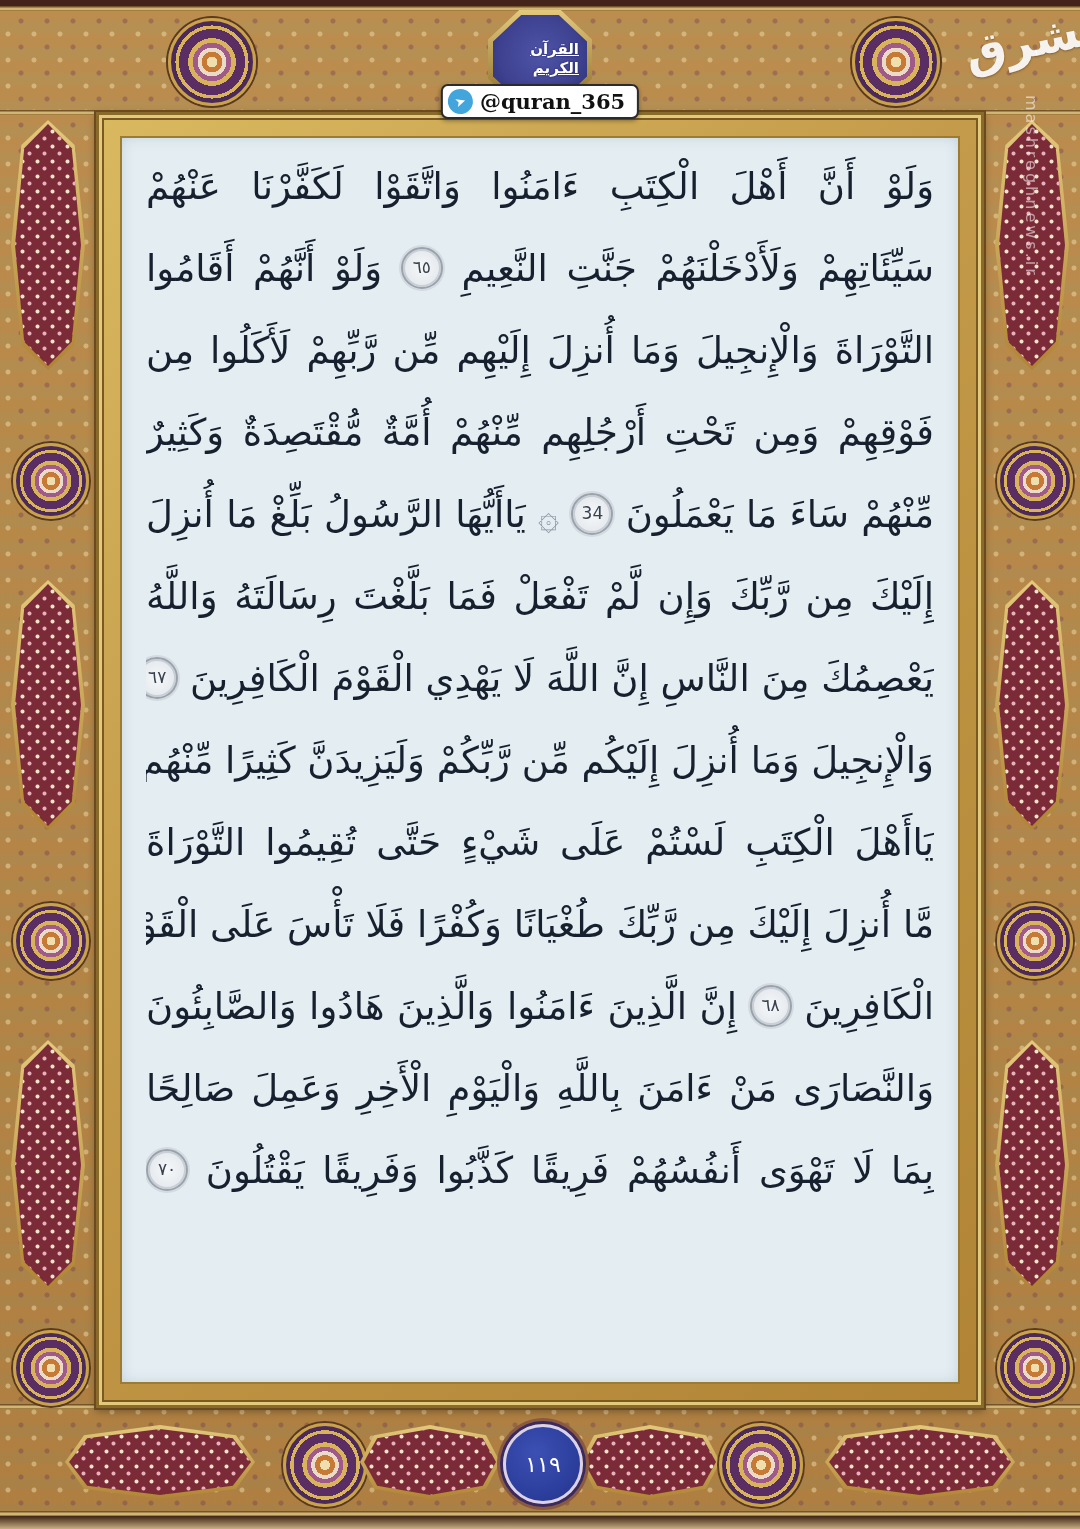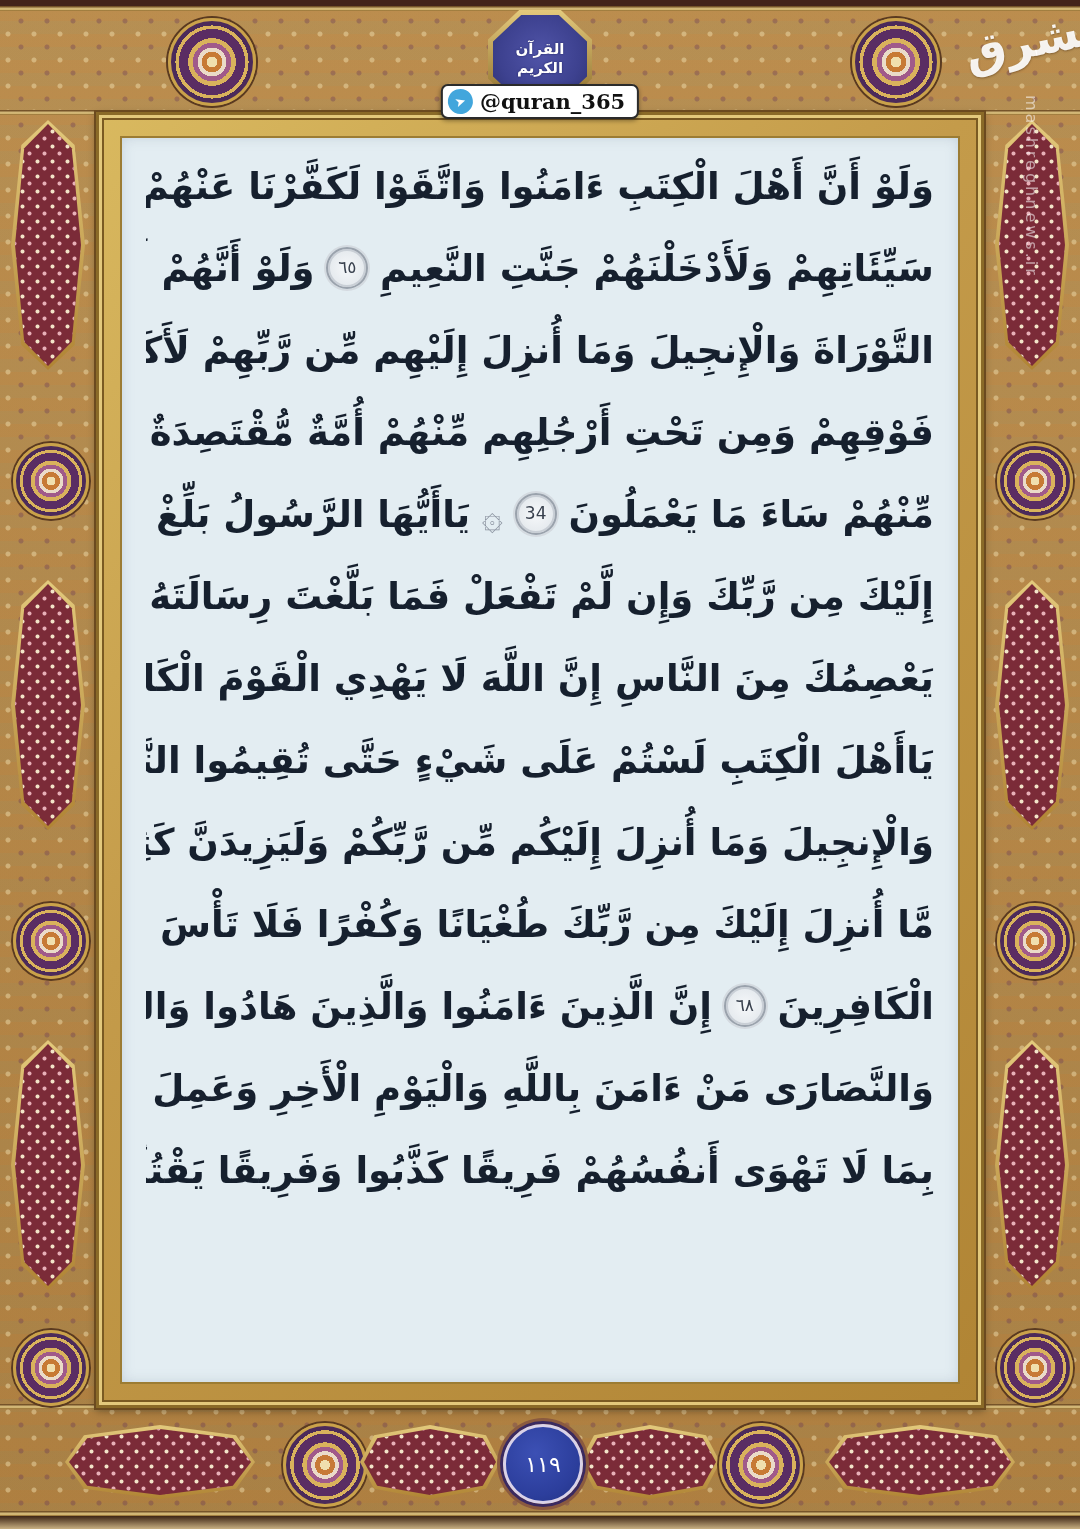--- a/index.html
+++ b/index.html
@@ -38,21 +38,21 @@
     box-shadow: inset 0 0 0 2px #9c7c33, inset 0 0 14px rgba(120,140,160,.35);
   }
   .quran{
     position:absolute; inset:10px 26px; direction:rtl; color:var(--ink);
     font-family:"DejaVu Sans",sans-serif;
   }
   .line{
     height:82px; line-height:82px; font-size:37px; white-space:nowrap;
     text-align:justify; text-align-last:justify; overflow:hidden; letter-spacing:0;
   }
-  .line .seg{font-weight:700;}
+  .line .seg{font-weight:400;}
   .vmark{
     display:inline-flex; align-items:center; justify-content:center;
     width:38px; height:38px; border-radius:50%;
     border:2px solid #9aa2ac; box-shadow:0 0 0 2px #d4dae0, inset 0 0 0 2px #c9cfd6;
     background:radial-gradient(#f6f8fa,#dde3e8);
     color:#39414e; font-size:17px; line-height:1; vertical-align:middle; margin-top:-6px;
   }
   .hizb{color:#8b93a0; font-size:36px; vertical-align:middle;}
 
   
@@ -64,23 +64,23 @@
     background:radial-gradient(ellipse at 50% 40%, #fbf6e6, #ecdfc0);
     display:flex; align-items:center; justify-content:center;
     font-size:27px; font-weight:bold; color:#1d2742;}
   
   .emblem{position:absolute; left:488px; top:10px; width:104px; height:98px;
     clip-path:polygon(30% 0,70% 0,100% 30%,100% 70%,70% 100%,30% 100%,0 70%,0 30%);
     background:linear-gradient(#e3c97c,#8a6a28);}
   .emblem-in{position:absolute; inset:5px;
     clip-path:polygon(30% 0,70% 0,100% 30%,100% 70%,70% 100%,30% 100%,0 70%,0 30%);
     background:radial-gradient(circle at 50% 45%, #5054a8, var(--emblem_blue) 60%, #2c3070);
-    display:flex; align-items:center; justify-content:center; text-align:center;
-    color:#fff; font-weight:bold; font-size:15px; line-height:1.25; 
-    text-shadow:0 0 2px #1e2260;}
+    display:flex; align-items:center; justify-content:center; text-align:right;
+    color:#fff; font-weight:bold; font-size:15px; line-height:1.25; padding:8px;
+    text-shadow:0 0 2px #1e2260;text-decoration:underline;}
   
   .orn-circle{position:absolute; border-radius:50%;
     border:3px solid #caa24a; box-shadow:0 0 0 2px #5a3a20;
     background:
       radial-gradient(circle, #f0dfae 0 9%, #c77a35 9% 18%, #eadbc8 18% 25%,
         #a05a8a 25% 33%, #d9b25c 33% 41%, #5a2d63 41% 57%, #d9b25c 57% 63%,
         var(--purple) 63% 100%);}
   .orn-cart-v{position:absolute;
     clip-path:polygon(50% 0,86% 10%,100% 50%,86% 90%,50% 100%,14% 90%,0 50%,14% 10%);
     background:linear-gradient(#e3c97c,#b08434);}
@@ -193,22 +193,22 @@
   <div class="frame">
     <div class="panel">
       <div class="quran">
           <div class="line"><span class="seg">وَلَوْ أَنَّ أَهْلَ الْكِتَبِ ءَامَنُوا وَاتَّقَوْا لَكَفَّرْنَا عَنْهُمْ</span> </div>
           <div class="line"><span class="seg">سَيِّئَاتِهِمْ وَلَأَدْخَلْنَهُمْ جَنَّتِ النَّعِيمِ</span> <span class="vmark">٦٥</span> <span class="seg">وَلَوْ أَنَّهُمْ أَقَامُوا</span> </div>
           <div class="line"><span class="seg">التَّوْرَاةَ وَالْإِنجِيلَ وَمَا أُنزِلَ إِلَيْهِم مِّن رَّبِّهِمْ لَأَكَلُوا مِن</span> </div>
           <div class="line"><span class="seg">فَوْقِهِمْ وَمِن تَحْتِ أَرْجُلِهِم مِّنْهُمْ أُمَّةٌ مُّقْتَصِدَةٌ وَكَثِيرٌ</span> </div>
           <div class="line"><span class="seg">مِّنْهُمْ سَاءَ مَا يَعْمَلُونَ</span> <span class="vmark">34</span> <span class="hizb">۞</span> <span class="seg">يَاأَيُّهَا الرَّسُولُ بَلِّغْ مَا أُنزِلَ</span> </div>
           <div class="line"><span class="seg">إِلَيْكَ مِن رَّبِّكَ وَإِن لَّمْ تَفْعَلْ فَمَا بَلَّغْتَ رِسَالَتَهُ وَاللَّهُ</span> </div>
           <div class="line"><span class="seg">يَعْصِمُكَ مِنَ النَّاسِ إِنَّ اللَّهَ لَا يَهْدِي الْقَوْمَ الْكَافِرِينَ</span> <span class="vmark">٦٧</span>  </div>
+          <div class="line"><span class="seg">وَالْإِنجِيلَ وَمَا أُنزِلَ إِلَيْكُم مِّن رَّبِّكُمْ وَلَيَزِيدَنَّ كَثِيرًا مِّنْهُم</span> </div>
           <div class="line"><span class="seg">يَاأَهْلَ الْكِتَبِ لَسْتُمْ عَلَى شَيْءٍ حَتَّى تُقِيمُوا التَّوْرَاةَ</span> </div>
-          <div class="line"><span class="seg">وَالْإِنجِيلَ وَمَا أُنزِلَ إِلَيْكُم مِّن رَّبِّكُمْ وَلَيَزِيدَنَّ كَثِيرًا مِّنْهُم</span> </div>
           <div class="line"><span class="seg">مَّا أُنزِلَ إِلَيْكَ مِن رَّبِّكَ طُغْيَانًا وَكُفْرًا فَلَا تَأْسَ عَلَى الْقَوْمِ</span> </div>
           <div class="line"><span class="seg">الْكَافِرِينَ</span> <span class="vmark">٦٨</span> <span class="seg">إِنَّ الَّذِينَ ءَامَنُوا وَالَّذِينَ هَادُوا وَالصَّابِئُونَ</span> </div>
           <div class="line"><span class="seg">وَالنَّصَارَى مَنْ ءَامَنَ بِاللَّهِ وَالْيَوْمِ الْأَخِرِ وَعَمِلَ صَالِحًا</span> </div>
           <div class="line"><span class="seg">بِمَا لَا تَهْوَى أَنفُسُهُمْ فَرِيقًا كَذَّبُوا وَفَرِيقًا يَقْتُلُونَ</span> <span class="vmark">٧٠</span> </div>
         </div>
     </div>
   </div>
 
   <div class="pagenum">١١٩</div>
 </div>

